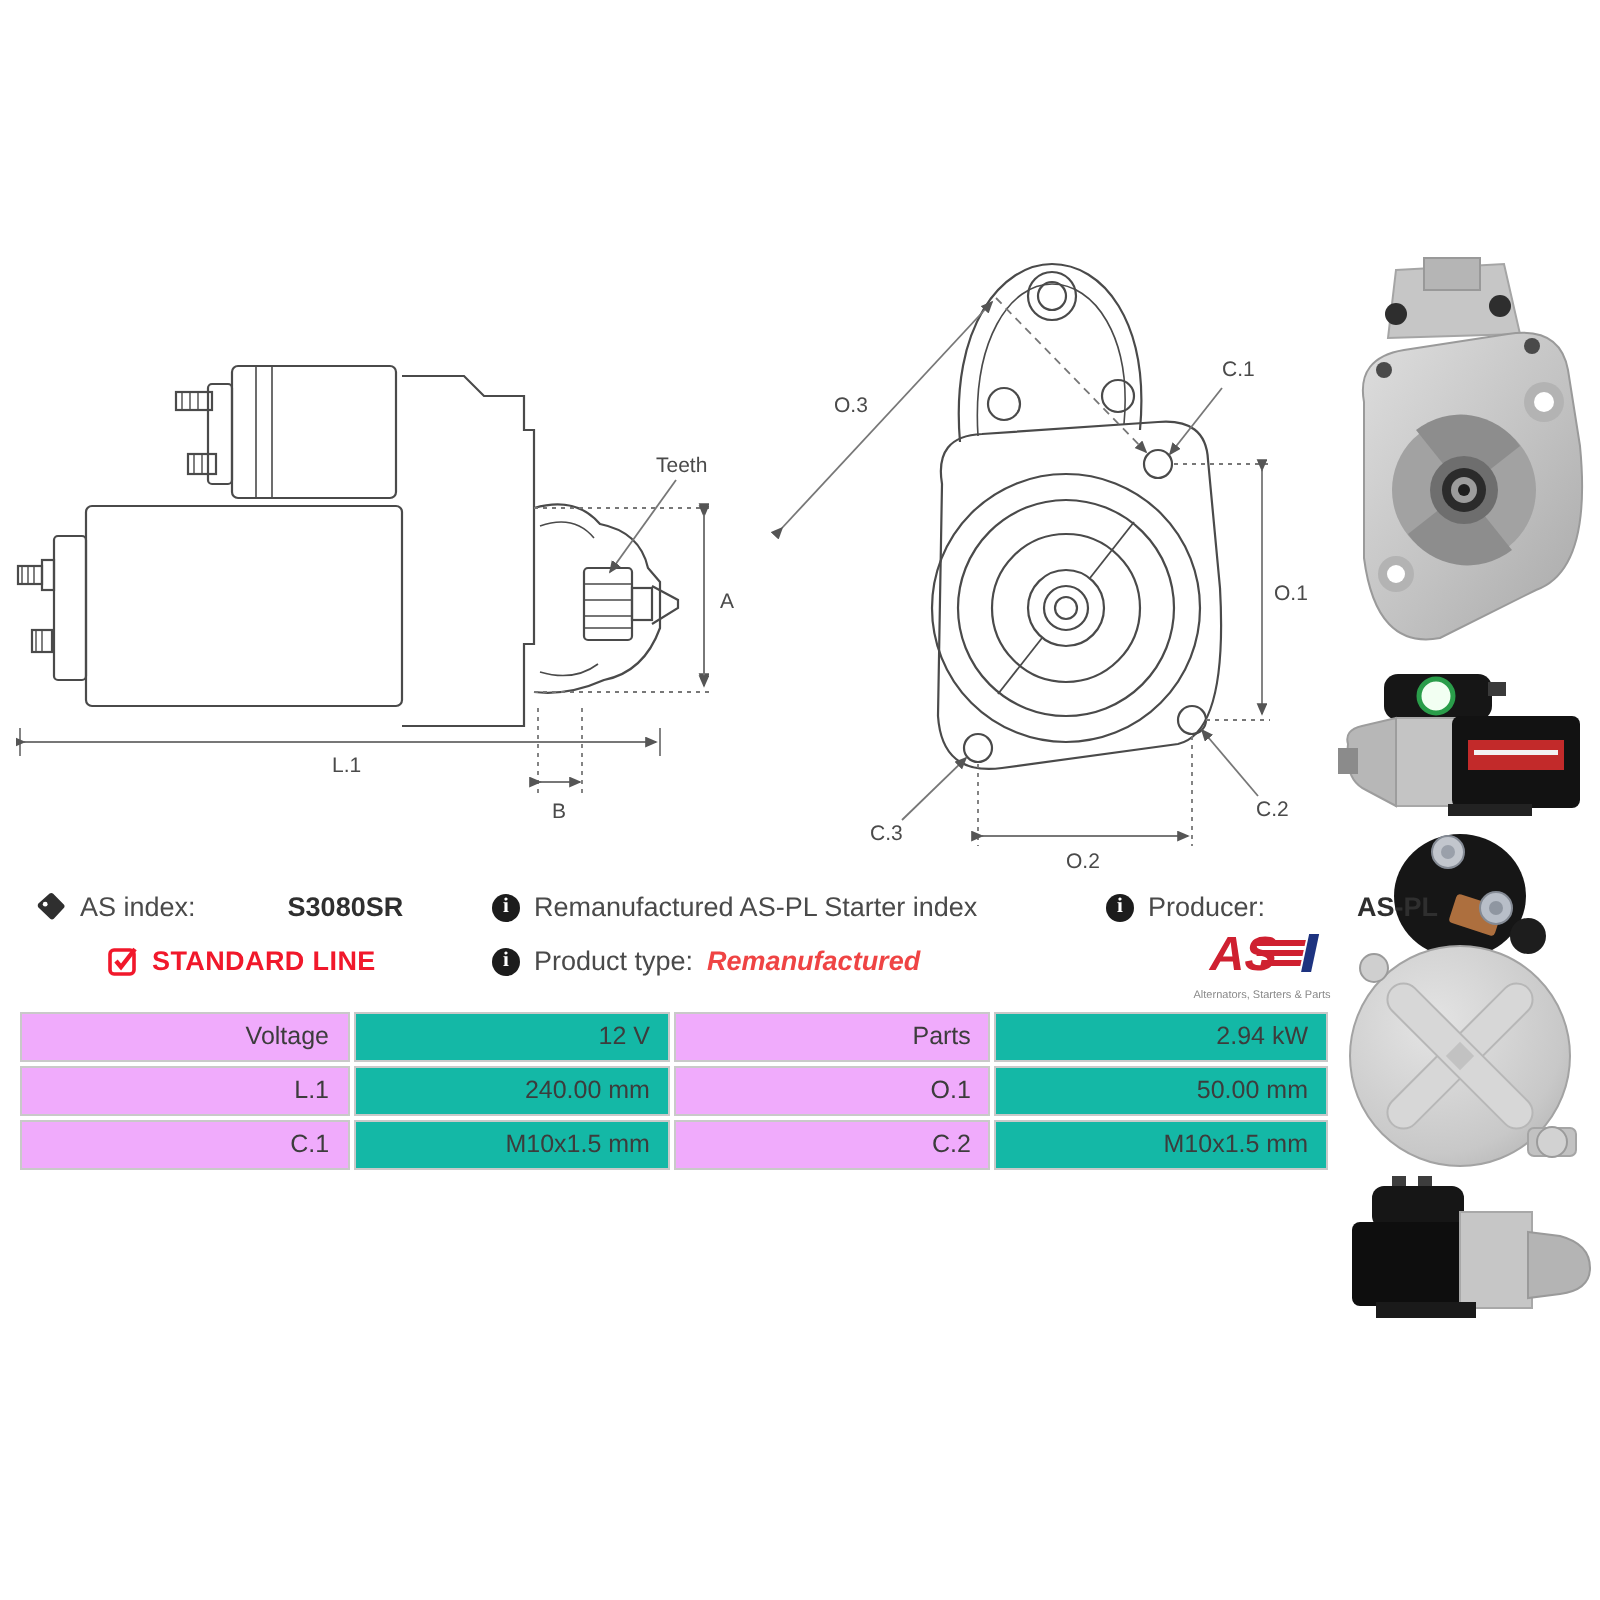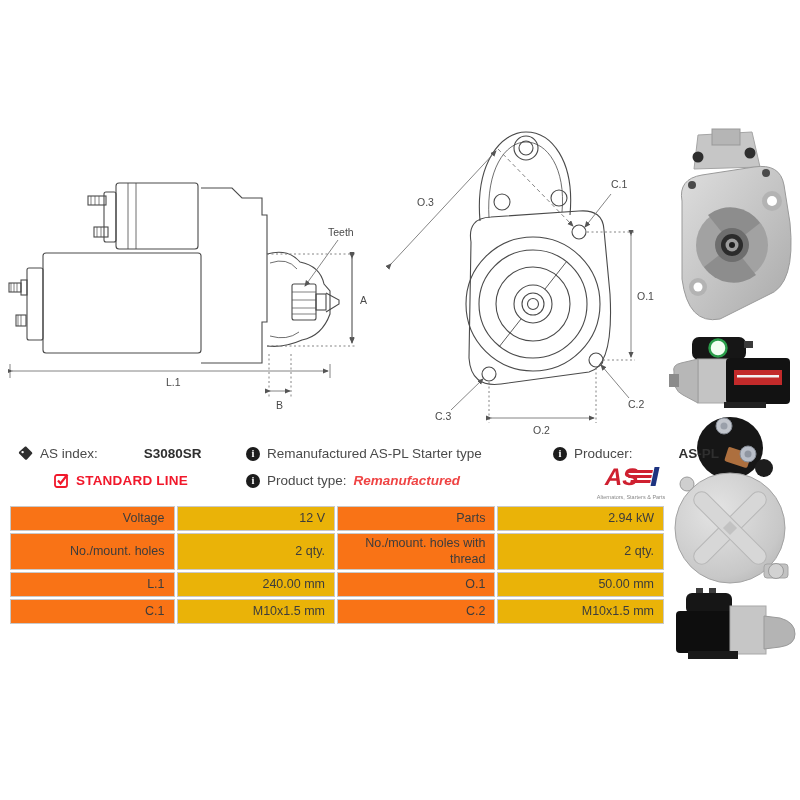--- a/index.html
+++ b/index.html
@@ -18,22 +18,22 @@
   .type-green{color:#ef4444;font-weight:bold;font-style:italic;}
 
   
   .logo-wrap{position:absolute;left:596px;top:465px;width:70px;height:36px;text-align:center;}
   .logo-tagline{font-size:5.5px;color:#8a8a8a;margin-top:1px;white-space:nowrap;}
 
   
   table.spec{position:absolute;left:8px;top:504px;width:658px;border-collapse:separate;border-spacing:2px;}
   table.spec td{border:1px solid #c9c9c9;font-size:12.5px;color:#3c3c3c;
                 text-align:right;padding:2px 9px;height:19px;vertical-align:middle;line-height:1.25;}
-  td.lbl{background:#f97316;}
-  td.val{background:#eab308;}
+  td.lbl{background:#f0abfc;}
+  td.val{background:#14b8a6;}
   col.c1{width:163px}col.c2{width:157px}col.c3{width:157px}col.c4{width:165px}
 </style>
 </head>
 <body>
 
 <div id="sheet">
 
   <svg class="abs" style="left:8px;top:136px;" width="366" height="292" viewBox="0 0 366 292">
     <defs>
       <marker id="arr" markerWidth="8" markerHeight="8" refX="6" refY="3" orient="auto">
@@ -222,21 +222,21 @@
     <svg width="15" height="15" viewBox="0 0 15 15">
       <path d="M1.2,5.8 L6.8,0.8 C7.3,0.4 8.1,0.4 8.6,0.9 L13.9,6.2 C14.4,6.7 14.4,7.5 13.9,8 L8.9,13.4 C8.4,13.9 7.6,13.9 7.1,13.4 L1.1,7.6 C0.8,7.2 0.8,6.3 1.2,5.8 Z" fill="#2f2f2f"></path>
       <circle cx="4.6" cy="6.1" r="1.2" fill="#fff"></circle>
     </svg>
     <span>AS index:</span>
     <b>S3080SR</b>
   </div>
 
   <div class="info-item" style="left:246px;top:446px;">
     <span class="info-icon">i</span>
-    <span>Remanufactured AS-PL Starter type</span>
+    <span>Remanufactured AS-PL Starter index</span>
   </div>
 
   <div class="info-item" style="left:553px;top:446px;">
     <span class="info-icon">i</span>
     <span>Producer:</span>
     <b>AS-PL</b>
   </div>
 
   <div class="info-item" style="left:18px;top:473px;margin-left:36px;">
     <svg width="15" height="15" viewBox="0 0 15 15">
@@ -273,26 +273,20 @@
         <col class="c4">
       </colgroup>
     <tbody>
         <tr>
       <td class="lbl">Voltage</td>
       <td class="val">12 V</td>
       <td class="lbl">Parts</td>
       <td class="val">2.94 kW</td>
     </tr>
     <tr>
-      <td class="lbl">No./mount. holes</td>
-      <td class="val">2 qty.</td>
-      <td class="lbl">No./mount. holes with thread</td>
-      <td class="val">2 qty.</td>
-    </tr>
-    <tr>
       <td class="lbl">L.1</td>
       <td class="val">240.00 mm</td>
       <td class="lbl">O.1</td>
       <td class="val">50.00 mm</td>
     </tr>
     <tr>
       <td class="lbl">C.1</td>
       <td class="val">M10x1.5 mm</td>
       <td class="lbl">C.2</td>
       <td class="val">M10x1.5 mm</td>

